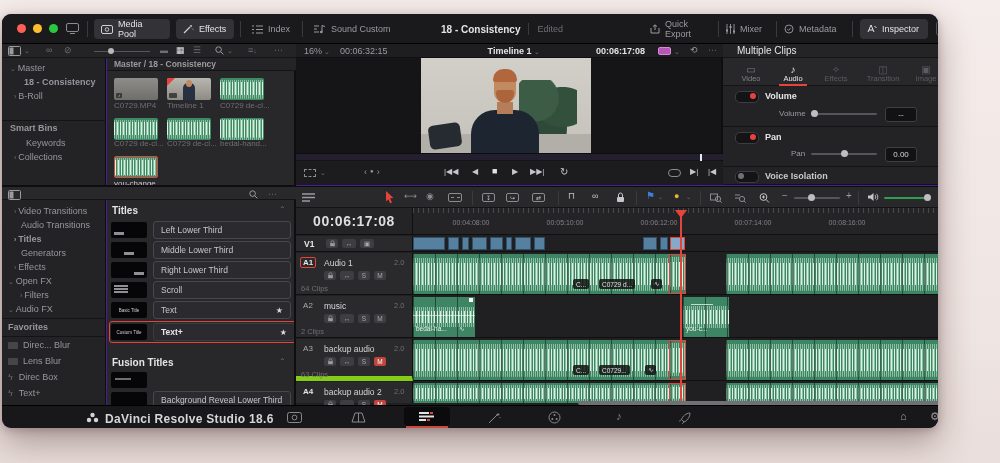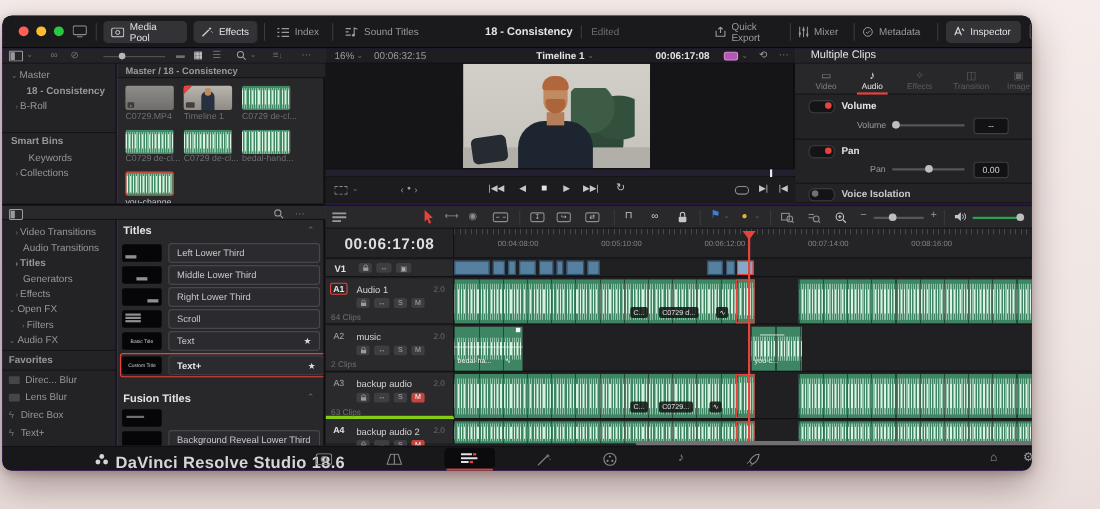--- a/index.html
+++ b/index.html
@@ -96,21 +96,21 @@
     </div>
     <div class="bx sep" style="left:300px;top:7px;height:16px"></div>
     <div class="bx row" style="left:308px;top:5px;width:86px;height:20px;padding:0 4px">
       <span style="margin-right:5px">
           <svg width="12" height="10" viewBox="0 0 12 10">
             <path d="M0 2h5M0 5h3M0 8h5" stroke="#9a9a9f" stroke-width="1.1"></path>
             <path d="M8 8 V1.5 l3 1" stroke="#9a9a9f" stroke-width="1" fill="none"></path>
             <circle cx="7.3" cy="8" r="1.3" fill="#9a9a9f"></circle>
           </svg>
         </span>
-      <span class="f9 grey">Sound Titles</span>
+      <span class="f9 grey">Sound Custom</span>
     </div>
 
     <div class="bx row" style="left:400px;top:5px;width:200px;height:20px;justify-content:center">
       <span class="f10 wht" style="font-weight:bold">18 - Consistency</span>
       <span class="sep" style="height:12px;margin:0 8px"></span>
       <span class="f9 dim">Edited</span>
     </div>
 
     <div class="bx row" style="left:648px;top:5px;width:64px;height:20px">
       <span style="margin-right:5px">
@@ -568,21 +568,21 @@
             <path d="M2.5 4 V2.8 a2 1.8 0 0 1 4 0 V4" fill="none" stroke="#9a9a9f"></path>
             <rect x="1.5" y="4" width="6" height="4" fill="#9a9a9f"></rect>
           </svg>
         </span>
       <span class="kbtn bx" style="left:44px;top:18px;width:14px;height:9px">↔</span>
       <span class="kbtn bx" style="left:62px;top:18px;width:12px;height:9px">S</span>
       <span class="kbtn bx" style="left:78px;top:18px;width:12px;height:9px">M</span>
       <span class="tx dim" style="left:5px;top:32px;font-size:7.5px">2 Clips</span>
     </div>
 
-    <div class="bx" style="left:0;top:131px;width:117px;height:42px;background:#2a2a2d;border-right:1px solid #101012;border-bottom:3px solid #84cc16">
+    <div class="bx" style="left:0;top:131px;width:117px;height:42px;background:#2a2a2d;border-right:1px solid #101012;border-bottom:5px solid #84cc16">
       <span class="tx ctr" style="left:4px;top:4px;width:16px;height:11px;color:#a9a9ae;font-size:8px;display:flex">A3</span>
       <span class="tx" style="left:28px;top:6px;font-size:8.5px;color:#d4d4d7">backup audio</span>
       <span class="tx dim" style="left:98px;top:6px;font-size:7.5px">2.0</span>
       <span class="kbtn bx" style="left:28px;top:18px;width:12px;height:9px">
           <svg width="7" height="7" viewBox="0 0 9 9">
             <path d="M2.5 4 V2.8 a2 1.8 0 0 1 4 0 V4" fill="none" stroke="#9a9a9f"></path>
             <rect x="1.5" y="4" width="6" height="4" fill="#9a9a9f"></rect>
           </svg>
         </span>
       <span class="kbtn bx" style="left:44px;top: 18px;width:14px;height:9px">↔</span>
@@ -665,21 +665,21 @@
   </div>
 
   <div class="bx" style="left:0;top:391px;width:972px;height:23px;background:#18181b;border-top:1px solid #000;border-radius:0 0 9px 9px">
     <span class="tx" style="left:84px;top:6px">
         <svg width="13" height="11" viewBox="0 0 13 11">
           <circle cx="6.5" cy="3" r="2.2" fill="#d4d4d8"></circle>
           <circle cx="3" cy="8" r="2.2" fill="#d4d4d8"></circle>
           <circle cx="10" cy="8" r="2.2" fill="#d4d4d8"></circle>
         </svg>
       </span>
-    <span class="tx" style="left:103px;top:7px;font-size:15px;font-weight:bold;color:#d6d6d9;letter-spacing:.3px">DaVinci Resolve Studio 18.6</span>
+    <span class="tx" style="left:103px;top:7px;font-size:12px;font-weight:bold;color:#d6d6d9;letter-spacing:.3px">DaVinci Resolve Studio 18.6</span>
 
     <span class="tx ctr" style="left:282px;top:4px;width:20px;height:15px;display:flex">
         <svg width="15" height="11" viewBox="0 0 15 11">
           <rect x="0.5" y="0.5" width="14" height="10" rx="2" fill="none" stroke="#88888d"></rect>
           <circle cx="7.5" cy="5.5" r="2.4" fill="none" stroke="#88888d"></circle>
         </svg>
       </span>
     <span class="tx ctr" style="left:346px;top:4px;width:20px;height:15px;display:flex">
         <svg width="15" height="11" viewBox="0 0 15 11">
           <path d="M1 10 L4 1 h7 l3 9 Z" fill="none" stroke="#88888d"></path>

